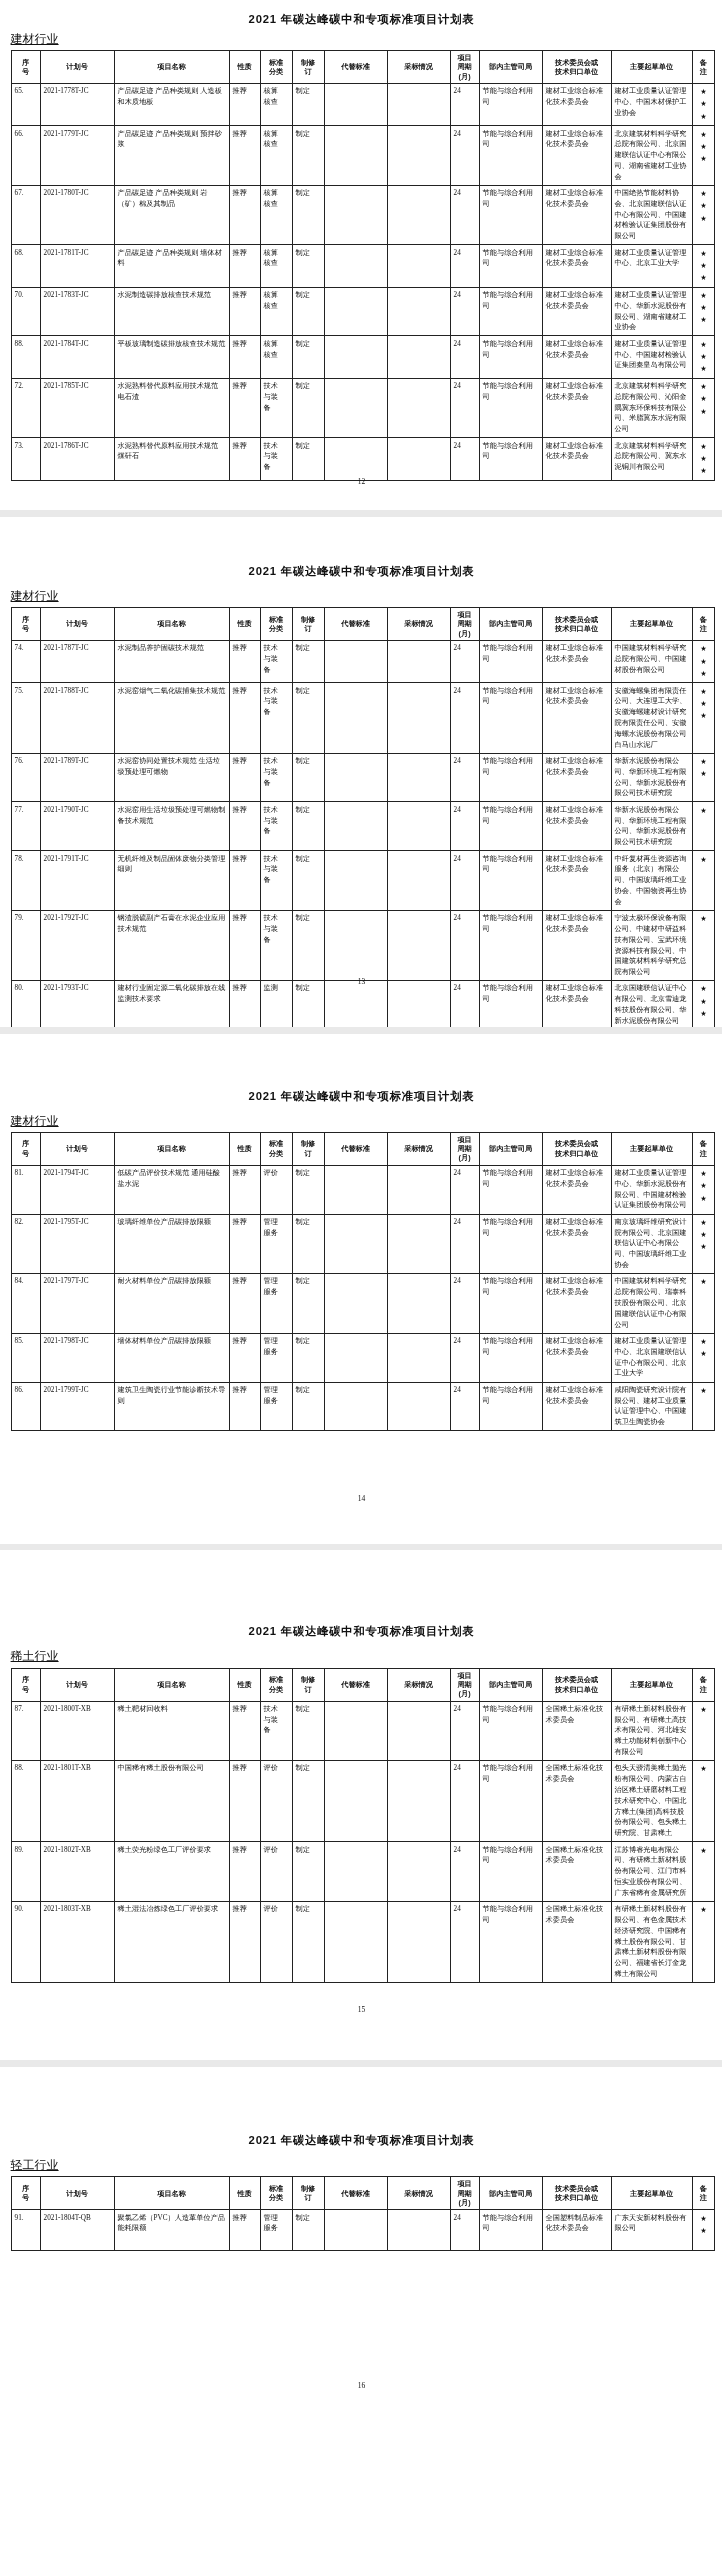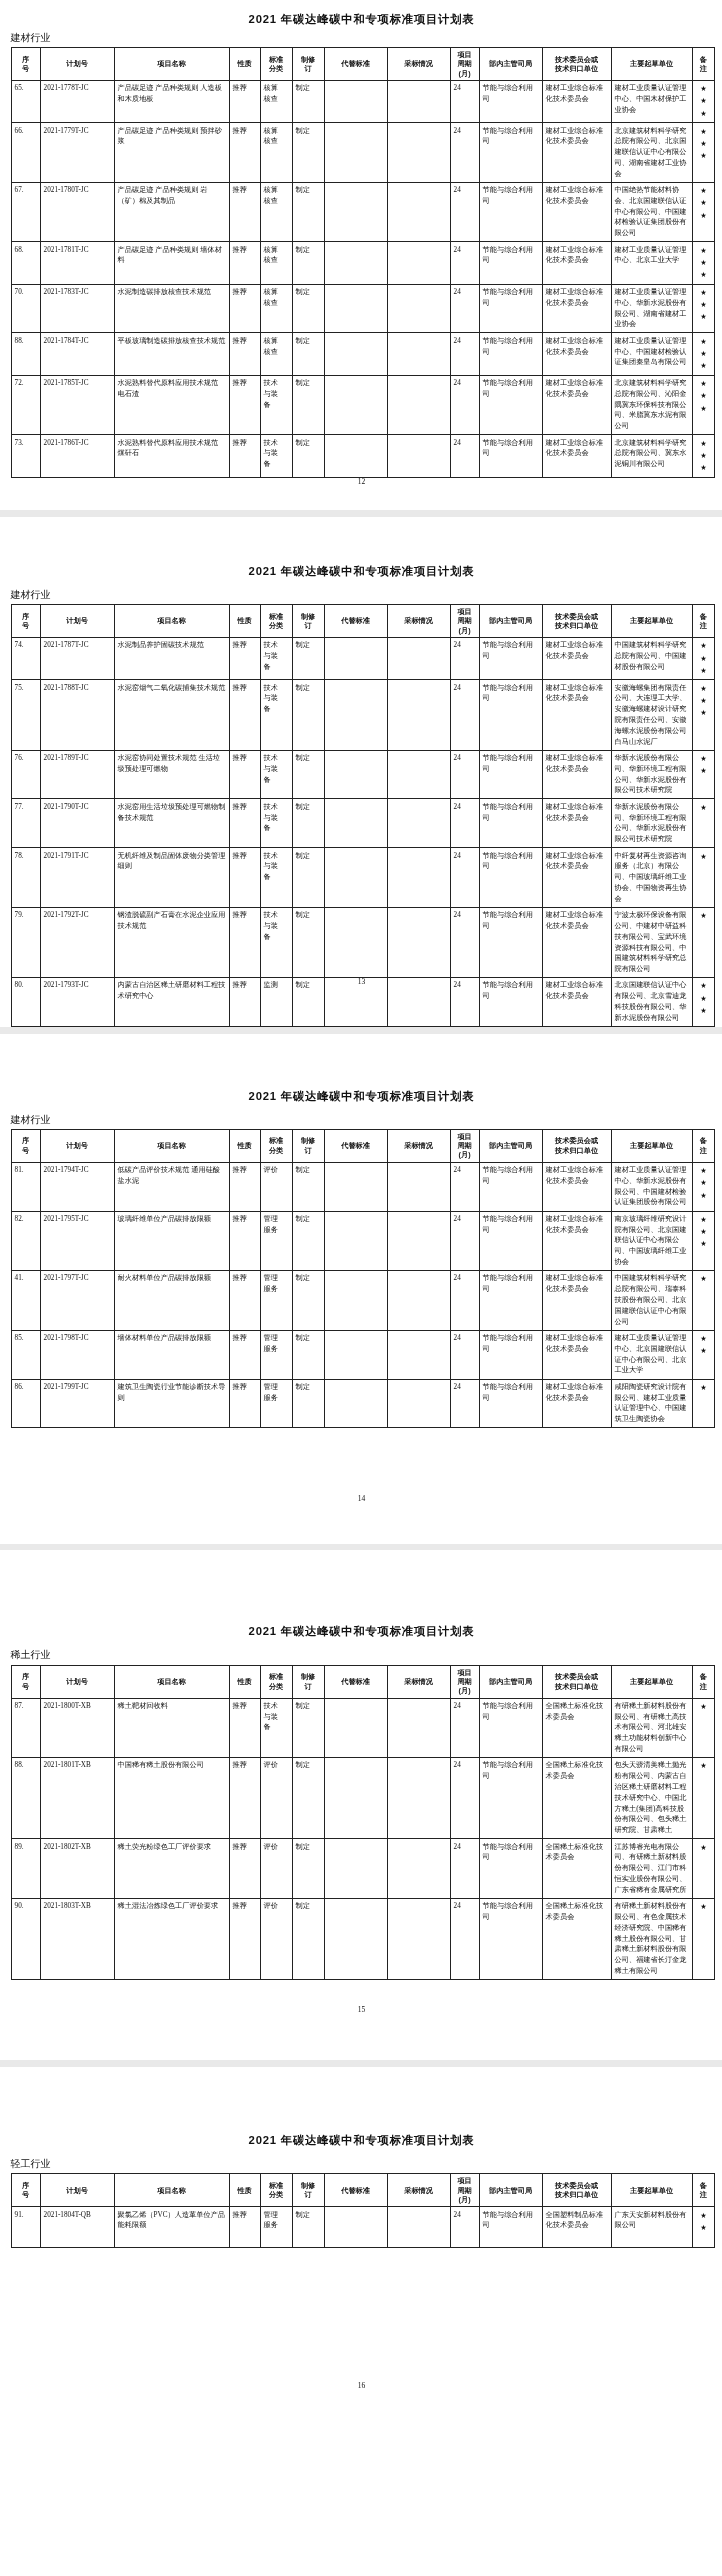--- a/index.html
+++ b/index.html
@@ -20,22 +20,23 @@
   .doc-title{
     font-family:"Liberation Sans","DejaVu Sans",sans-serif;
     font-weight:bold;
     font-size:11.3px;
     line-height:1.25;
     text-align:center;
     letter-spacing:0.8px;
     margin:0;
   }
   .section-label{
-    font-size:10px;
+    font-size:12px;
     margin:0 0 2.3px 10.6px;
+    text-decoration:underline;
   }
   table.plan-table{
     border-collapse:collapse;
     table-layout:fixed;
     margin-left:10.6px;
     width:702px;
   }
   .plan-table th,.plan-table td{
     border:0.8px solid #222;
     box-sizing:border-box;
@@ -414,21 +415,21 @@
           <td class="cell-adoption-status"></td>
           <td class="cell-project-cycle">24</td>
           <td class="cell-supervising-department">节能与综合利用司</td>
           <td class="cell-technical-committee">建材工业综合标准化技术委员会</td>
           <td class="cell-drafting-units">宁波太极环保设备有限公司、中建材中研益科技有限公司、宝武环境资源科技有限公司、中国建筑材料科学研究总院有限公司</td>
           <td class="cell-remark">★</td>
         </tr>
         <tr>
           <td class="cell-index">80.</td>
           <td class="cell-plan-number">2021-1793T-JC</td>
-          <td class="cell-project-name">内蒙古自治区稀土研磨材料工程技术研究中心</td>
+          <td class="cell-project-name">建材行业固定源二氧化碳排放在线监测技术要求</td>
           <td class="cell-nature">推荐</td>
           <td class="cell-standard-category">监测</td>
           <td class="cell-revision-type">制定</td>
           <td class="cell-replaced-standard"></td>
           <td class="cell-adoption-status"></td>
           <td class="cell-project-cycle">24</td>
           <td class="cell-supervising-department">节能与综合利用司</td>
           <td class="cell-technical-committee">建材工业综合标准化技术委员会</td>
           <td class="cell-drafting-units">北京国建联信认证中心有限公司、北京雪迪龙科技股份有限公司、华新水泥股份有限公司</td>
           <td class="cell-remark">★
@@ -513,21 +514,21 @@
           <td class="cell-adoption-status"></td>
           <td class="cell-project-cycle">24</td>
           <td class="cell-supervising-department">节能与综合利用司</td>
           <td class="cell-technical-committee">建材工业综合标准化技术委员会</td>
           <td class="cell-drafting-units">南京玻璃纤维研究设计院有限公司、北京国建联信认证中心有限公司、中国玻璃纤维工业协会</td>
           <td class="cell-remark">★
 ★
 ★</td>
         </tr>
         <tr>
-          <td class="cell-index">41.</td>
+          <td class="cell-index">84.</td>
           <td class="cell-plan-number">2021-1797T-JC</td>
           <td class="cell-project-name">耐火材料单位产品碳排放限额</td>
           <td class="cell-nature">推荐</td>
           <td class="cell-standard-category">管理
 服务</td>
           <td class="cell-revision-type">制定</td>
           <td class="cell-replaced-standard"></td>
           <td class="cell-adoption-status"></td>
           <td class="cell-project-cycle">24</td>
           <td class="cell-supervising-department">节能与综合利用司</td>

